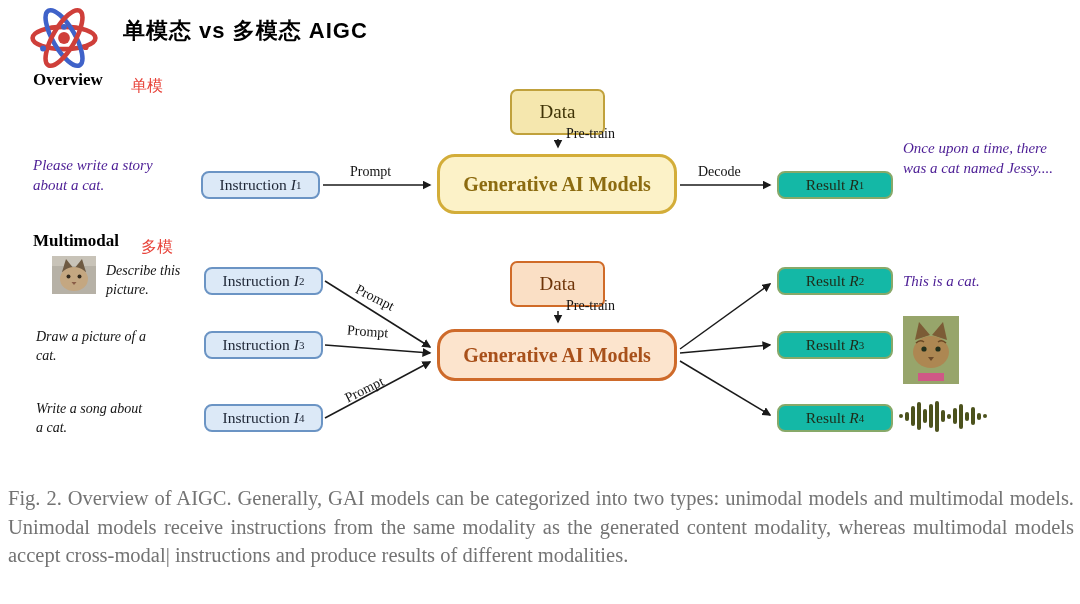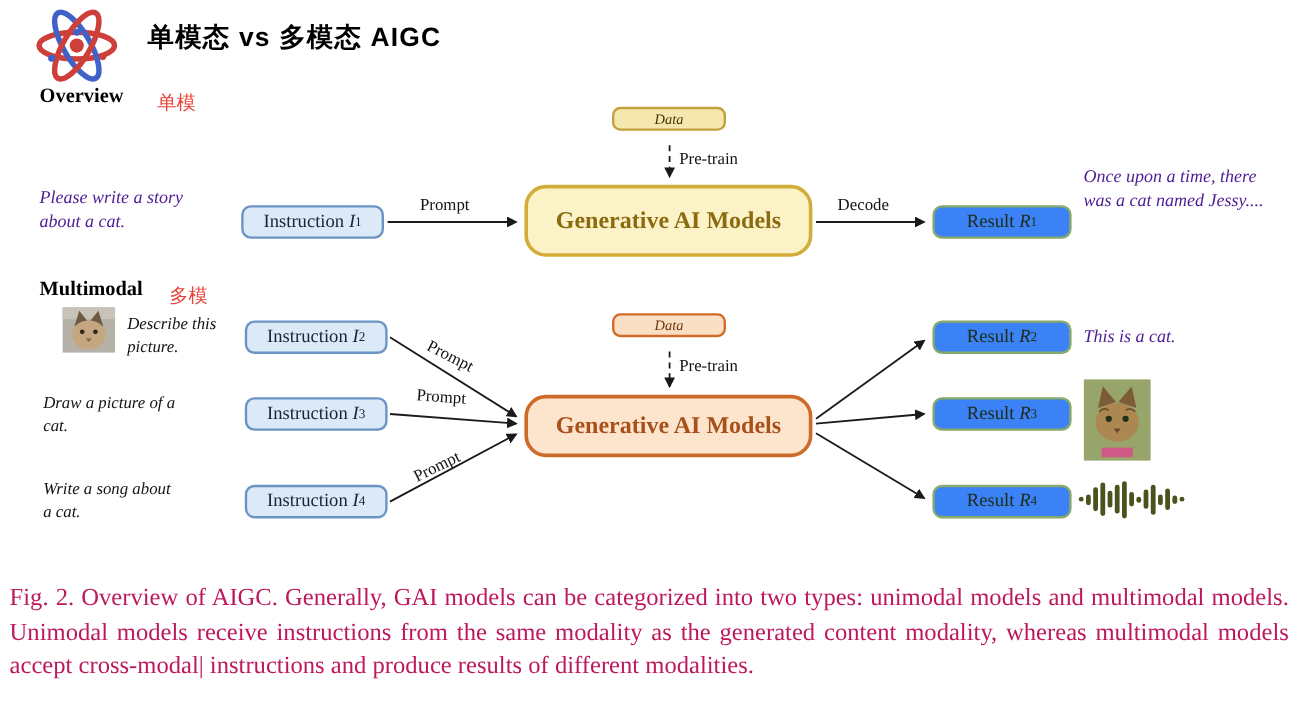--- a/index.html
+++ b/index.html
@@ -13,33 +13,33 @@
     left:123px; top:16px; font-family:"Liberation Sans", sans-serif;
     font-weight:700; font-size:22px; letter-spacing:1px; color:#000;
   }
   .sec-label { font-weight:700; font-size:17px; color:#000; }
   .sec-annot { font-family:"Liberation Sans", sans-serif; font-size:16px; color:#e8453c; }
   .note  { font-style:italic; font-size:15px; line-height:20px; color:#4c1d95; }
   .note-sm { font-style:italic; font-size:14px; line-height:19px; color:#131313; }
   .box { display:flex; align-items:center; justify-content:center; }
   .pill { height:28px; border-radius:8px; font-size:15.5px; }
   .instr  { width:119px; background:#dce9f7; border:2px solid #6b94c4; color:#1c2433; }
-  .result { width:116px; background:#3b82f6; border:2px solid #87a969; color:#1e2b18; }
-  .databox { width:95px; height:20px; border-radius:7px; font-size:12px;font-style:italic; }
+  .result { width:116px; background:#14b8a6; border:2px solid #87a969; color:#1e2b18; }
+  .databox { width:95px; height:46px; border-radius:7px; font-size:19px; }
   .data-uni   { background:#f5e7ae; border:2px solid #c0a13c; color:#3f3306; }
   .data-multi { background:#fadfc5; border:2px solid #d06b28; color:#6e3408; }
   .gam { border-radius:18px; font-weight:700; font-size:20px; }
   .gam-uni   { width:240px; height:60px; background:#fcf2c8; border:3px solid #d3ad39; color:#8c6b10; }
   .gam-multi { width:240px; height:52px; background:#fce4cd; border:3px solid #ce6a2a; color:#a8501a; }
   .alabel { font-size:14px; color:#131313; }
   i.var { font-style:italic; margin-left:4px; }
   sub { font-size:11px; }
   .caption {
     left:8px; top:484px; width:1066px; font-size:20.5px; line-height:28.5px;
-    text-align:justify; color:#be185d;
+    text-align:justify; color:#737373;
   }
   .conn line { stroke:#1a1a1a; stroke-width:1.5; }
   .conn line.dash { stroke-dasharray:5 4; }
   .wave { display:flex; align-items:center; gap:2px; height:36px; }
   .wave i { display:block; width:4px; border-radius:2px; background:#4c521d; }
 </style>
 </head>
 <body>
 
 <div class="canvas">

